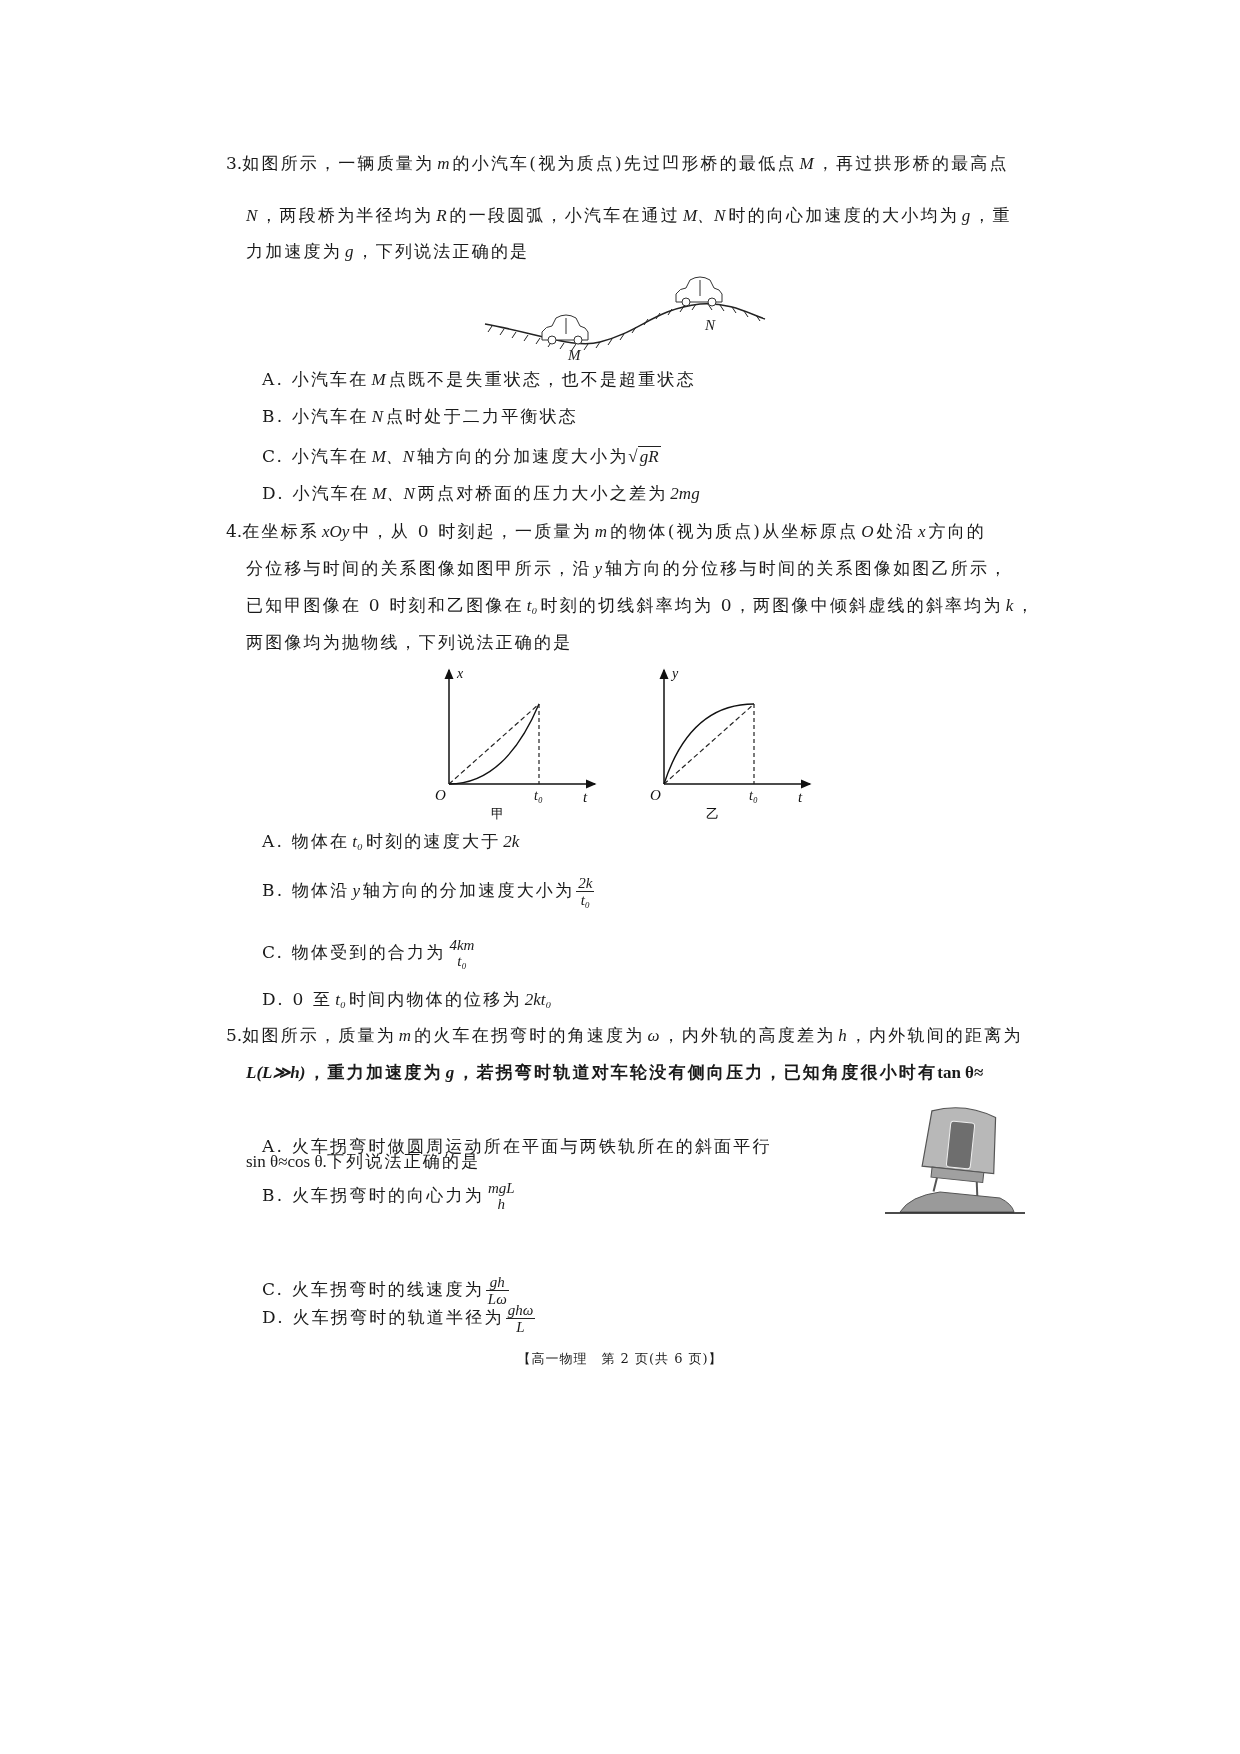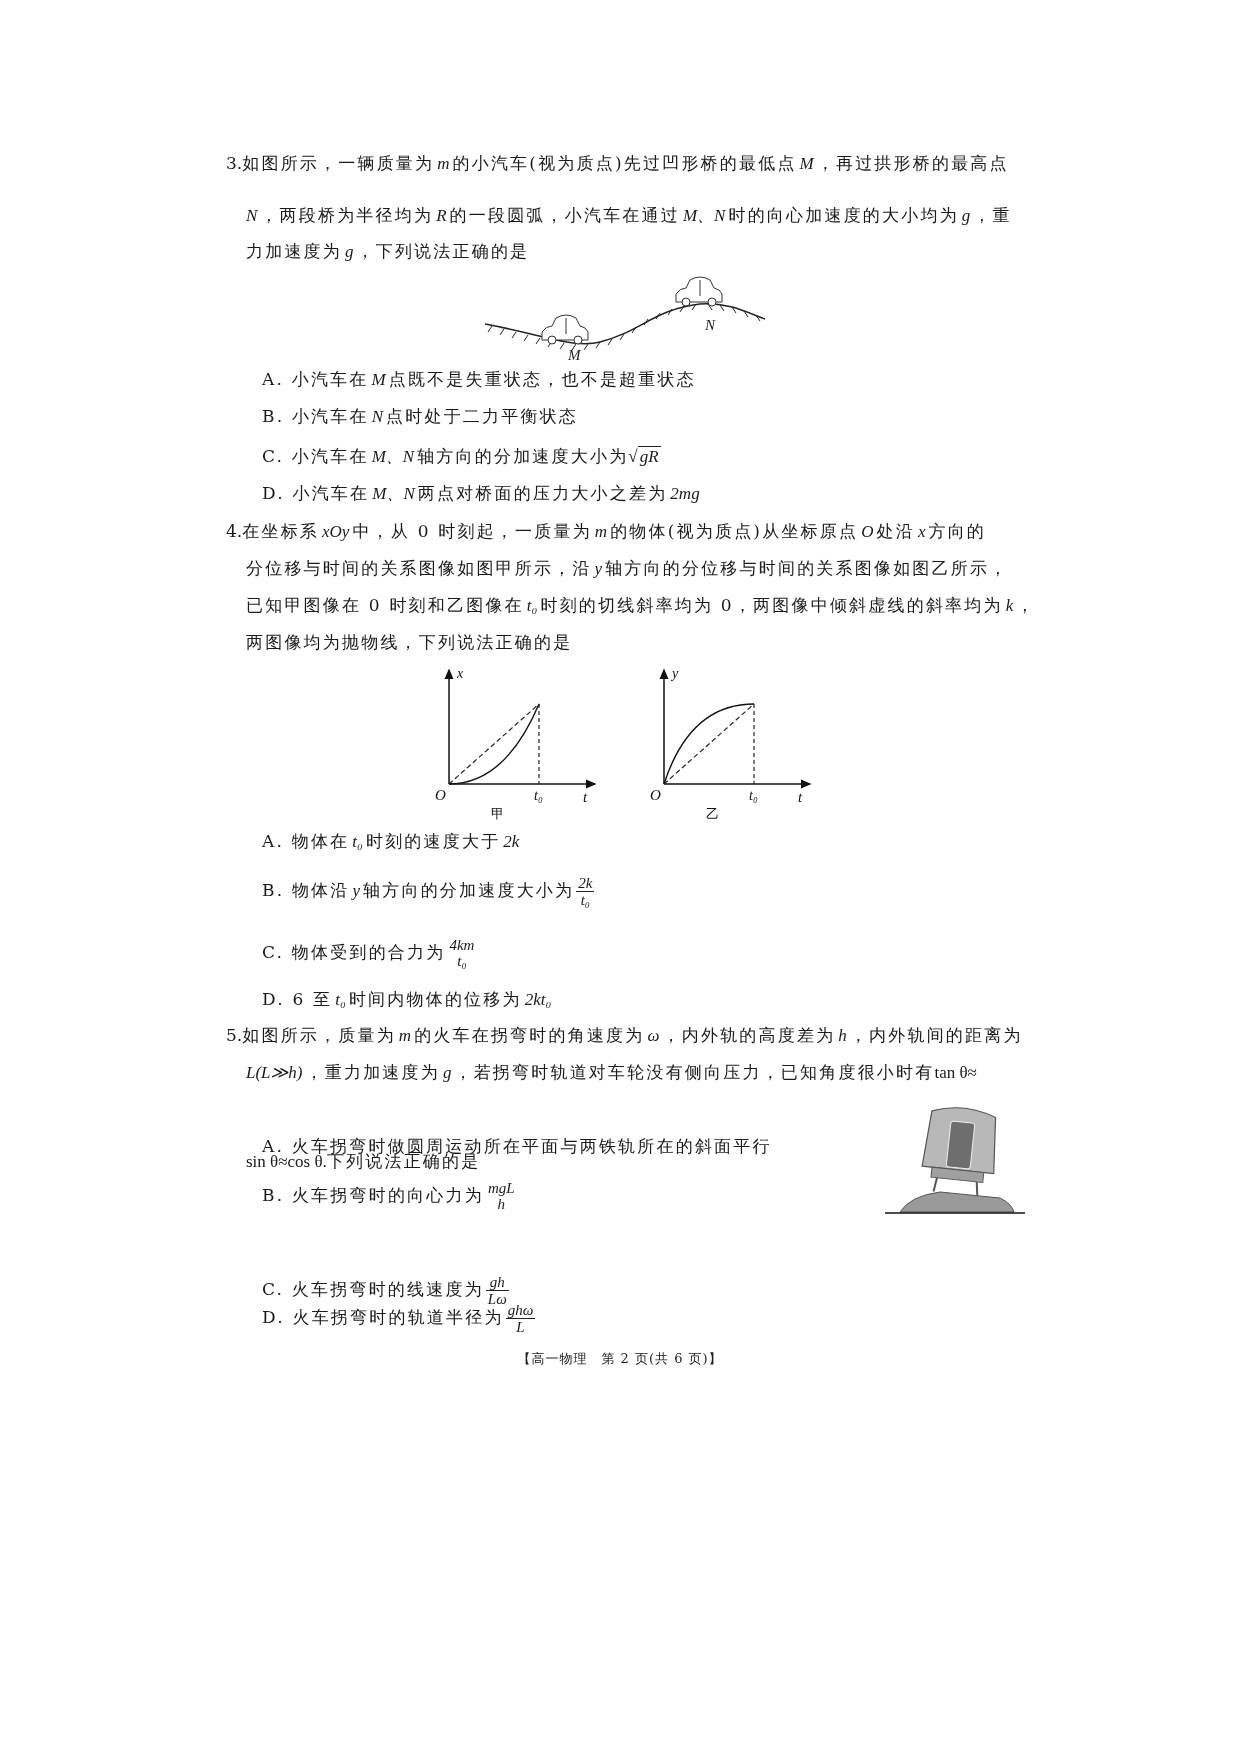--- a/index.html
+++ b/index.html
@@ -146,27 +146,27 @@
 <div class="line" style="left:262px;top:830px;">
   <span>A.</span> <span>物体在</span><i class="v">t₀</i><span>时刻的速度大于</span><i class="v">2k</i>
 </div>
 <div class="line" style="left:262px;top:875px;">
   <span>B.</span> <span>物体沿</span><i class="v">y</i><span>轴方向的分加速度大小为</span><span class="frac"><span class="num">2k</span><span class="den">t₀</span></span>
 </div>
 <div class="line" style="left:262px;top:937px;">
   <span>C.</span> <span>物体受到的合力为</span><span class="frac nobar"><span class="num">4km</span><span class="den">t₀</span></span>
 </div>
 <div class="line" style="left:262px;top:988px;">
-  <span>D.</span> <span>6 至</span><i class="v">t₀</i><span>时间内物体的位移为</span><i class="v">2kt₀</i>
+  <span>D.</span> <span>0 至</span><i class="v">t₀</i><span>时间内物体的位移为</span><i class="v">2kt₀</i>
 </div>
 
 <div class="line" style="left:226px;top:1024px;">
   <span class="q-num">5.</span><span>如图所示，质量为</span><i class="v">m</i><span>的火车在拐弯时的角速度为</span><i class="v">ω</i><span>，内外轨的高度差为</span><i class="v">h</i><span>，内外轨间的距离为</span>
 </div>
-<div class="line" style="left:246px;top:1061px;">
+<div class="line" style="left:246px;top:1061px;font-weight:bold;">
   <i class="v" style="padding-left:0">L(L≫h)</i><span>，重力加速度为</span><i class="v">g</i><span>，若拐弯时轨道对车轮没有侧向压力，已知角度很小时有</span><span style="letter-spacing:0;font-family:'Liberation Serif',serif">tan θ≈</span>
 </div>
 <div class="line" style="left:246px;top:1150px;text-align:center;">
   <span style="letter-spacing:0;font-family:'Liberation Serif',serif">sin θ≈cos θ.</span><span>下列说法正确的是</span>
 </div>
 
 <div class="fig" style="left:880px;top:1100px;width:150px;height:120px;">
   <svg width="150" height="120" viewBox="0 0 150 120">
     <path d="M20 112 Q 30 96, 60 92 L 120 98 Q 132 104, 134 112 Z" fill="#9a9a9a" stroke="#555" stroke-width="1"></path>
     <line x1="5" y1="113" x2="145" y2="113" stroke="#111" stroke-width="1.5"></line>

